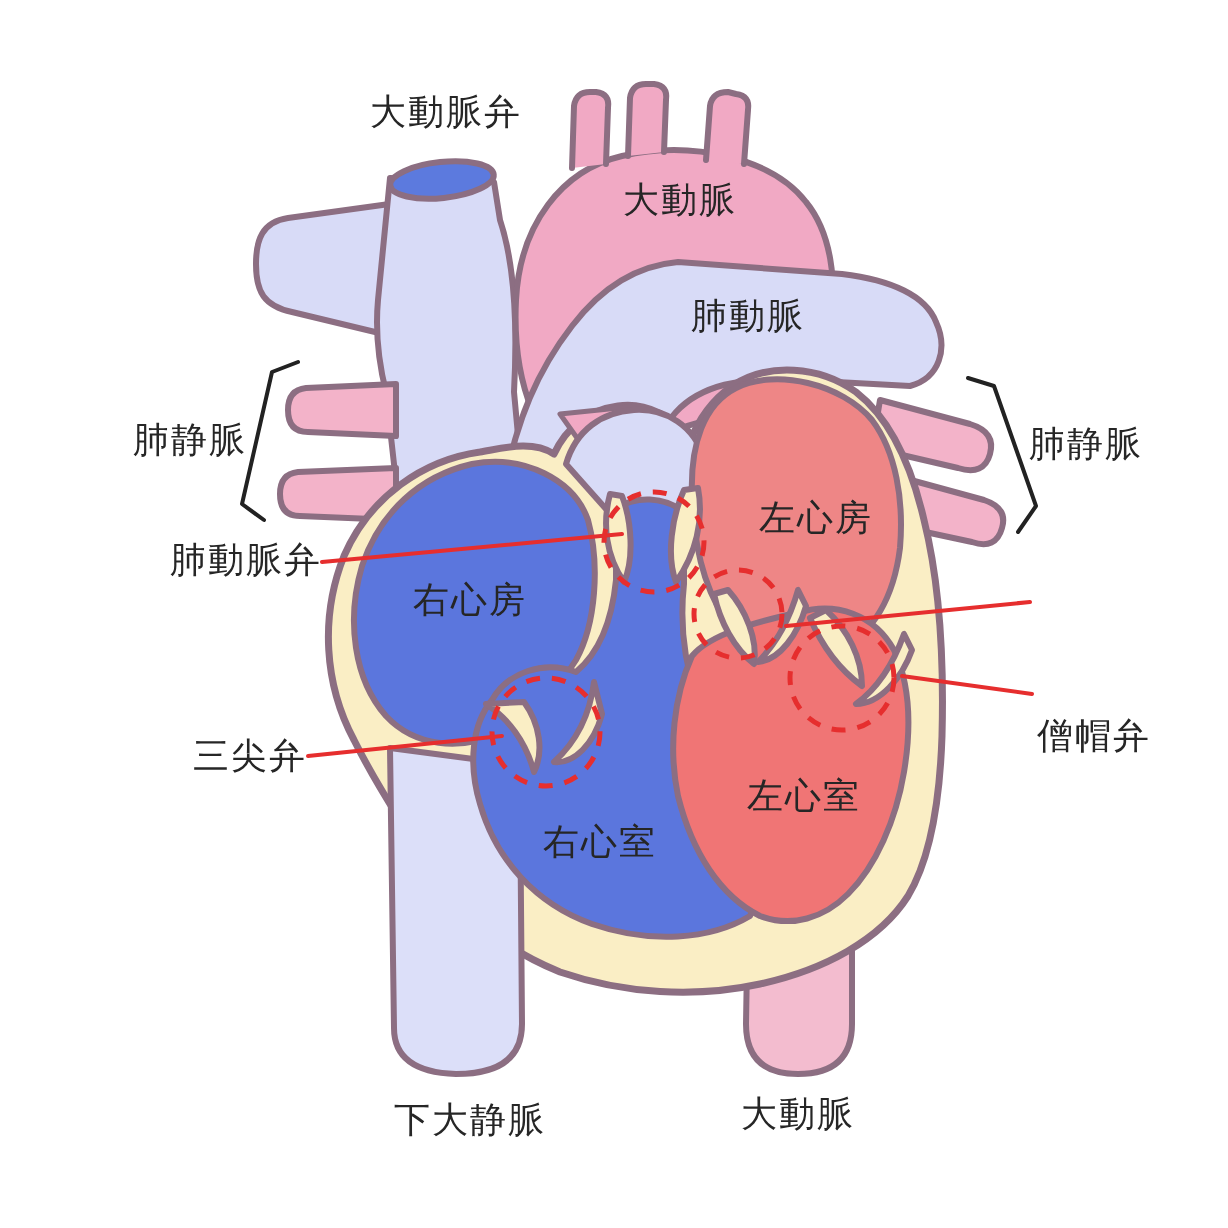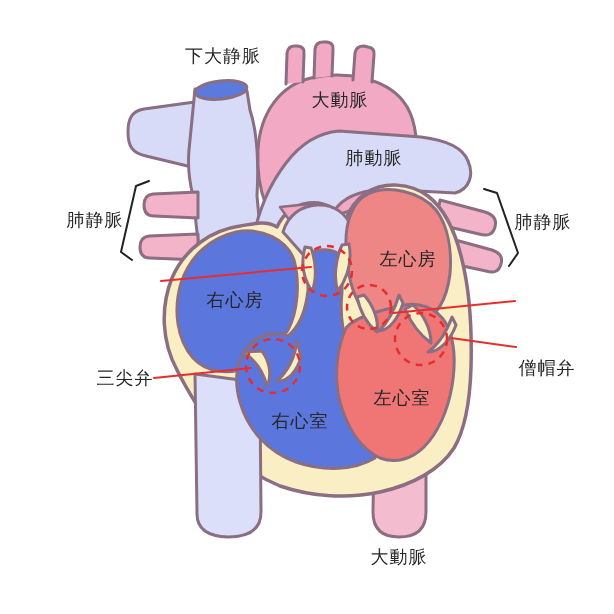--- a/index.html
+++ b/index.html
@@ -116,27 +116,29 @@
       <line x1="516" y1="347" x2="451" y2="338"></line>
     </g>
 
     <g fill="none" stroke="#222222" stroke-width="2" stroke-linecap="round" stroke-linejoin="round">
       <path d="M 149 181 L 136 186 L 121 252 L 132 260"></path>
       <path d="M 484 189 L 497 193 L 518 253 L 509 266"></path>
     </g>
   </svg>
 
   <div class="labels">
-    <div class="lbl" style="left:223px;top:56px">下大静脈</div>
+    <div class="lbl" style="left:223px;top:56px">大動脈弁</div>
     <div class="lbl" style="left:340px;top:100px">大動脈</div>
     <div class="lbl" style="left:374px;top:158px">肺動脈</div>
     <div class="lbl" style="left:95px;top:220px">肺静脈</div>
     <div class="lbl" style="left:543px;top:222px">肺静脈</div>
+    <div class="lbl" style="left:123px;top:280px">肺動脈弁</div>
     <div class="lbl" style="left:235px;top:300px">右心房</div>
     <div class="lbl" style="left:408px;top:259px">左心房</div>
     <div class="lbl" style="left:547px;top:368px">僧帽弁</div>
     <div class="lbl" style="left:125px;top:378px">三尖弁</div>
     <div class="lbl" style="left:300px;top:421px">右心室</div>
     <div class="lbl" style="left:402px;top:398px">左心室</div>
+    <div class="lbl" style="left:235px;top:560px">下大静脈</div>
     <div class="lbl" style="left:399px;top:557px">大動脈</div>
   </div>
 
 </div>
 
 </body></html>

